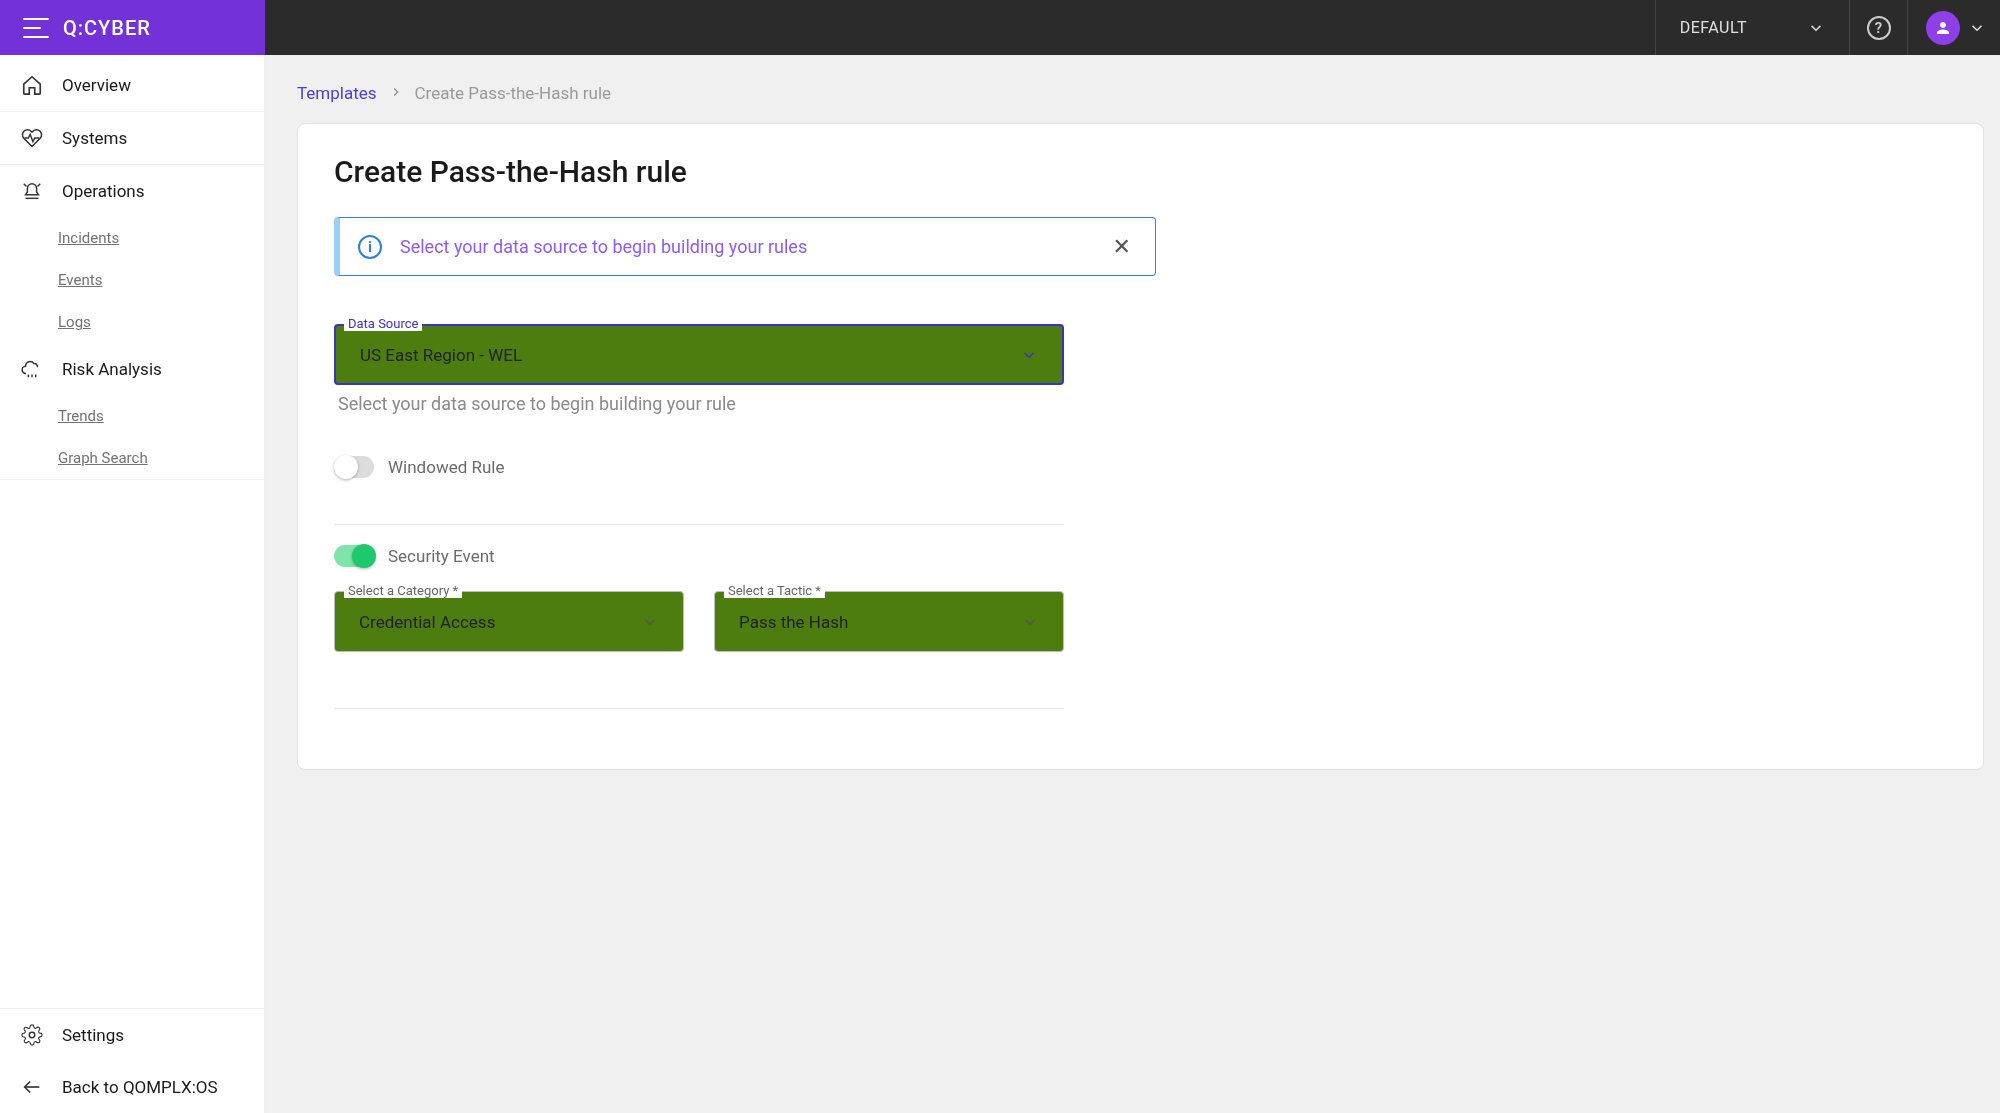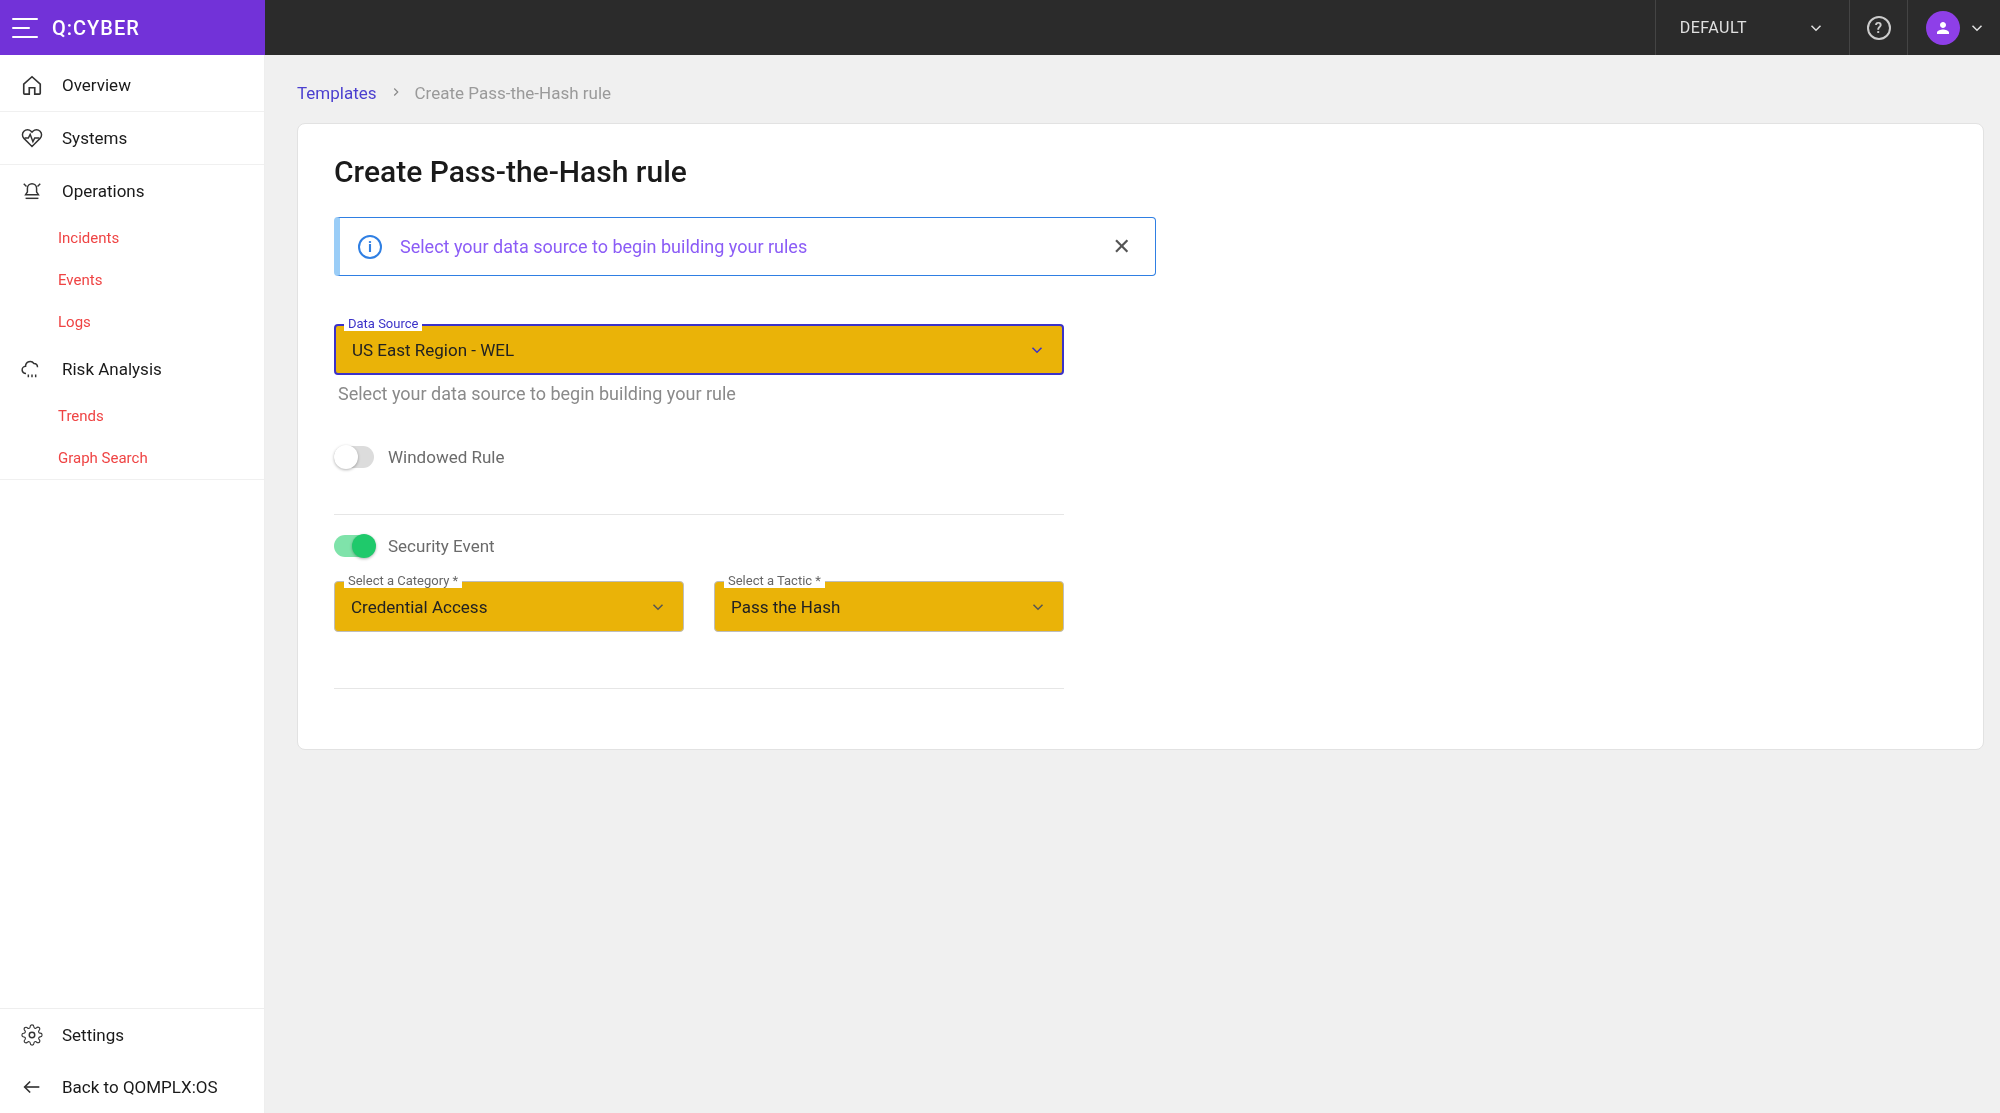--- a/index.html
+++ b/index.html
@@ -1,59 +1,59 @@
 <!DOCTYPE html>
 <html><head>
 <meta charset="utf-8">
 <style>
   * { box-sizing: border-box; margin: 0; padding: 0; }
   body { font-family: -apple-system, BlinkMacSystemFont, "Segoe UI", Roboto, Helvetica, Arial, sans-serif; background:#f0f0f0; color:#1a1a1a; }
   .app { display:flex; flex-direction:column; height:100vh; width:100vw; min-width:1459px;}
   .topbar { display:flex; height:55px; background:#2b2b2b; color:#fff; align-items:stretch;}
-  .brand { width:265px; background:#7232d8; display:flex; align-items:center; padding:0 12px; gap:14px;}
+  .brand { width:265px; background:#7232d8; display:flex; align-items:center; padding:0 23px; gap:14px;}
   .hamburger { width:26px; height:20px; display:flex; flex-direction:column; justify-content:space-between; cursor:pointer;}
   .hamburger span { display:block; height:2px; background:#fff; border-radius:1px;}
   .hamburger span:nth-child(1){ width:100%;}
   .hamburger span:nth-child(2){ width:70%;}
   .hamburger span:nth-child(3){ width:100%;}
   .brand-text { font-size:20px; letter-spacing:1px; font-weight:500; }
   .top-spacer { flex:1;}
   .top-right { display:flex; align-items:stretch;}
   .top-sel { display:flex; align-items:center; gap:60px; padding:8px 24px; border-left:1px solid #444; cursor:pointer; color:#e0e0e0; font-size:16px; letter-spacing:0.5px;}
   .top-sel svg { fill:#e0e0e0;}
   .top-btn { width:58px; display:flex; align-items:center; justify-content:center; border-left:1px solid #444; cursor:pointer;}
   .top-help { border:2px solid #ccc; border-radius:50%; width:24px; height:24px; display:flex; align-items:center; justify-content:center; font-size:15px; color:#ccc; font-weight:600;}
   .top-user { display:flex; align-items:center; gap:8px; padding:0 14px 0 18px; border-left:1px solid #444; cursor:pointer;}
   .avatar { width:34px; height:34px; border-radius:50%; background:#8e3fe8; display:flex; align-items:center; justify-content:center;}
   .avatar svg { fill:#fff;}
 
   .body { flex:1; display:flex; overflow:hidden;}
   .sidebar { width:265px; background:#fff; border-right:1px solid #eee; display:flex; flex-direction:column;}
   .nav { flex:1; overflow:auto; padding-top:4px;}
   .nav-item { display:flex; align-items:center; gap:18px; padding:14px 20px; font-size:17px; color:#1a1a1a; cursor:pointer; border-bottom:1px solid #f0f0f0;}
-  .nav-item.sub { padding:12px 20px 12px 58px; font-size:15px; color:#ef4444; border-bottom:none;}
+  .nav-item.sub { padding:12px 20px 12px 58px; font-size:15px; color:#737373; border-bottom:none;text-decoration:underline;}
   .nav-item.group-last { border-bottom:1px solid #f0f0f0;}
   .nav-icon { width:24px; height:24px; display:flex; align-items:center; justify-content:center; stroke:#333; fill:none;}
   .sidebar-footer { border-top:1px solid #eee;}
   .sidebar-footer .nav-item { border-bottom:none; font-size:17px;}
 
   .main { flex:1; overflow:auto; background:#f0f0f0;}
   .crumbs { display:flex; align-items:center; gap:12px; padding:28px 32px 20px 32px; font-size:17px;}
   .crumb-link { color:#4b3fcf; cursor:pointer;}
   .crumb-sep { color:#888;}
   .crumb-current { color:#9a9a9a;}
   .card { background:#fff; border:1px solid #e2e2e2; border-radius:8px; margin:0 16px 24px 32px; padding:30px 36px 40px 36px;}
   .page-title { font-size:30px; font-weight:500; margin-bottom:28px;}
   .info-banner { border:1px solid #2f7fe3; border-left:6px solid #9acdf7; background:#fff; border-radius:4px; padding:16px 18px; display:flex; align-items:center; gap:18px; max-width:822px; margin-bottom:48px;}
   .info-banner .msg { color:#8b5cf6; font-size:18px; flex:1;}
   .info-icon { width:24px; height:24px; border:2px solid #2f7fe3; border-radius:50%; display:flex; align-items:center; justify-content:center; color:#2f7fe3; font-weight:700; font-size:15px;}
   .close-x { font-size:22px; color:#555; cursor:pointer; padding:0 6px;}
   .form-row { display:flex; gap:30px; max-width:730px; margin-bottom:14px;}
   .field { flex:1; position:relative;}
-  .field-box { border:1px solid #bdbdbd; border-radius:4px; height:51px; display:flex; align-items:center; padding:0 16px; font-size:17px; color:#222; background:#eab308; cursor:pointer; justify-content:space-between;}
+  .field-box { border:1px solid #bdbdbd; border-radius:4px; height:61px; display:flex; align-items:center; padding:0 24px; font-size:17px; color:#222; background:#4d7c0f; cursor:pointer; justify-content:space-between;}
   .field-box.focused { border:2px solid #3b32c8; }
   .field-label { position:absolute; top:-8px; left:10px; background:#fff; padding:0 4px; font-size:13px; color:#666;}
   .field-label.focused { color:#3b32c8;}
   .field-help { font-size:18px; color:#8a8a8a; padding:8px 4px 0 4px; display:flex; justify-content:space-between;}
   .chev { width:18px; height:18px; stroke:#555; fill:none;}
   .chev.blue { stroke:#3b32c8;}
 
   .toggle-row { display:flex; align-items:center; gap:14px; margin-top:42px; margin-bottom:24px; color:#6b6b6b; font-size:17px;}
   .toggle { width:40px; height:22px; border-radius:12px; position:relative; cursor:pointer;}
   .toggle.off { background:#dcdcdc;}

